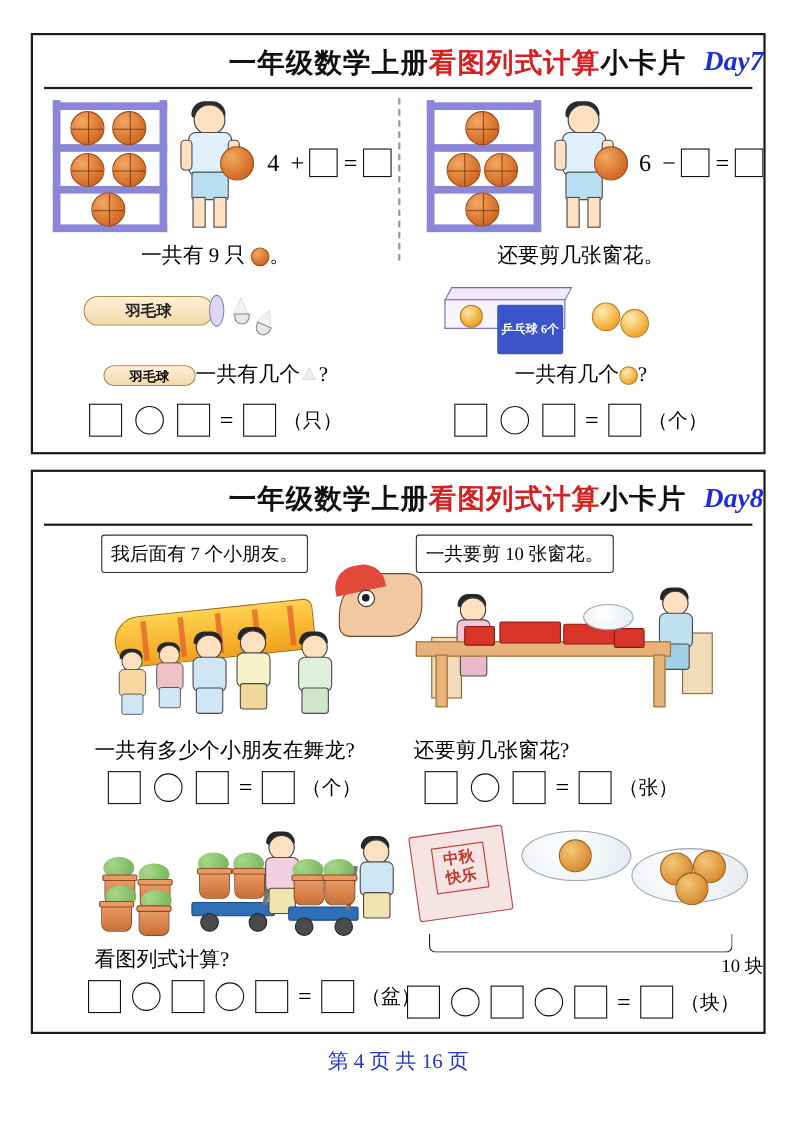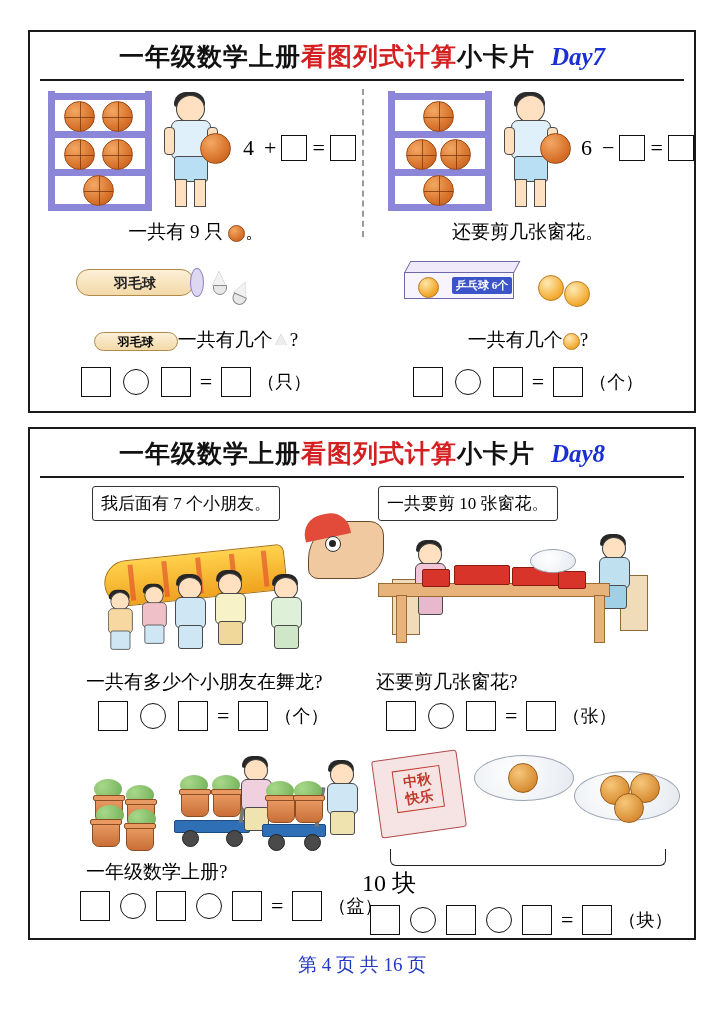--- a/index.html
+++ b/index.html
@@ -26,21 +26,21 @@
   
   .card {
     border: 2px solid #1a1a1a;
     box-sizing: border-box;
     position: relative;
     background: #fff;
   }
   .card + .card { margin-top: 14px; }
 
   .card-title {
-    text-align: center;
+    text-align: right;
     padding: 8px 0 4px 0;
     white-space: nowrap;
     position: relative;
   }
   .card-title .t {
     font-family: "Liberation Serif", serif;
     font-weight: bold;
     font-size: 25px;
     letter-spacing: 1px;
     vertical-align: middle;
@@ -244,21 +244,21 @@
     box-sizing: border-box;
   }
   .ppbox .front {
     position: absolute; left: 0; top: 11px; width: 110px; height: 27px;
     background: #f7f4fd; border: 1.4px solid #6f68a8;
     box-sizing: border-box;
   }
   .ppbox .label {
     position: absolute; left: 48px; top: 16px;
     background: #3b55c9; color: #fff; font-size: 11px; font-weight: bold;
-    padding: 1px 4px; border-radius: 2px; white-space: nowrap;
+    padding: 15px 4px; border-radius: 2px; white-space: nowrap;
   }
   .ppbox .ball-in {
     position: absolute; left: 14px; top: 16px; width: 19px; height: 19px;
     border-radius: 50%;
     background: radial-gradient(circle at 35% 30%, #ffe7a8, #f0a326 70%, #d4851a);
     border: 1px solid #b9761a;
   }
   .ppball {
     position: absolute;
     width: 24px; height: 24px; border-radius: 50%;
@@ -449,22 +449,22 @@
   .brace {
     position: relative;
     height: 16px;
     margin: 0 28px;
     border-left: 1.6px solid #222;
     border-right: 1.6px solid #222;
     border-bottom: 1.6px solid #222;
     border-radius: 0 0 6px 6px;
   }
   .brace-label {
-    text-align: left;
-    font-size: 24px;
+    text-align: right;
+    font-size: 17px;
     margin-top: 1px;
   }
 
   .footer {
     text-align: center;
     color: #2238c4;
     font-size: 19px;
     margin-top: 12px;
     font-family: "Liberation Serif", serif;
   }
@@ -720,21 +720,21 @@
           <div class="pot" style="left:225px; top:62px;"></div>
 
           <div class="kid" style="left:252px; top:26px;">
             <div class="hr"></div>
               <div class="h"></div>
               <div class="b" style="background:#cfe6f5;"></div>
               <div class="p" style="background:#efe3b0;"></div>
           </div>
         </div>
 
-        <div class="qline" style="text-align:left; padding-left:16px; margin-top:2px;">一年级数学上册?</div>
+        <div class="qline" style="text-align:left; padding-left:16px; margin-top:2px;">看图列式计算?</div>
 
         <div class="ansline" style="text-align:left; padding-left:10px; margin-top:6px;">
           <span class="bx lg"></span>
           <span class="circ" style="margin:0 6px;"></span>
           <span class="bx lg"></span>
           <span class="circ" style="margin:0 6px;"></span>
           <span class="bx lg"></span>
           <span class="op">=</span>
           <span class="bx lg"></span>
           <span class="unit">（盆）</span>

